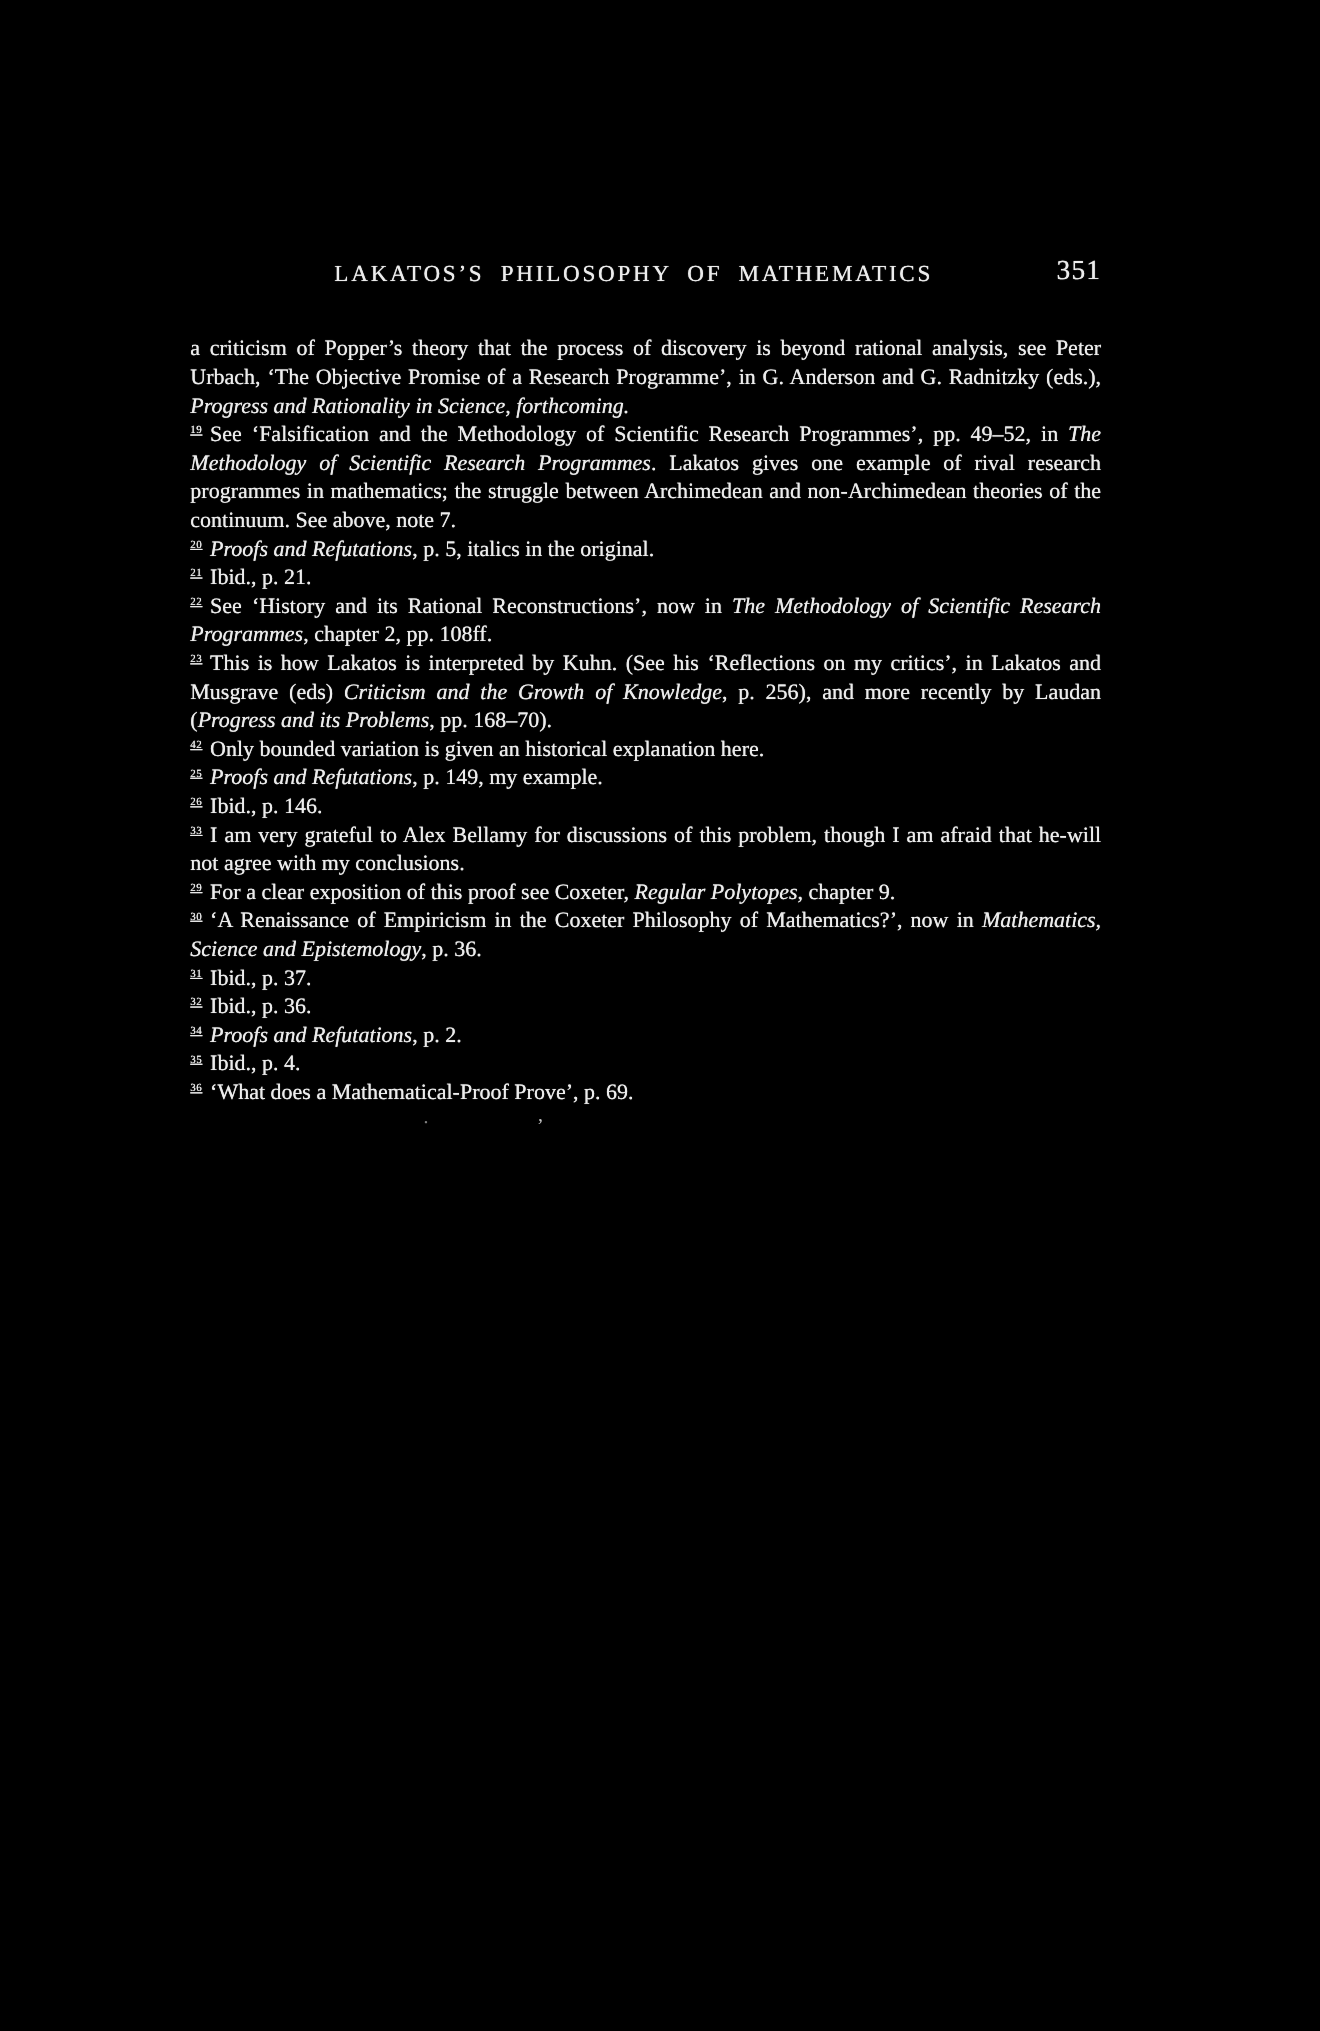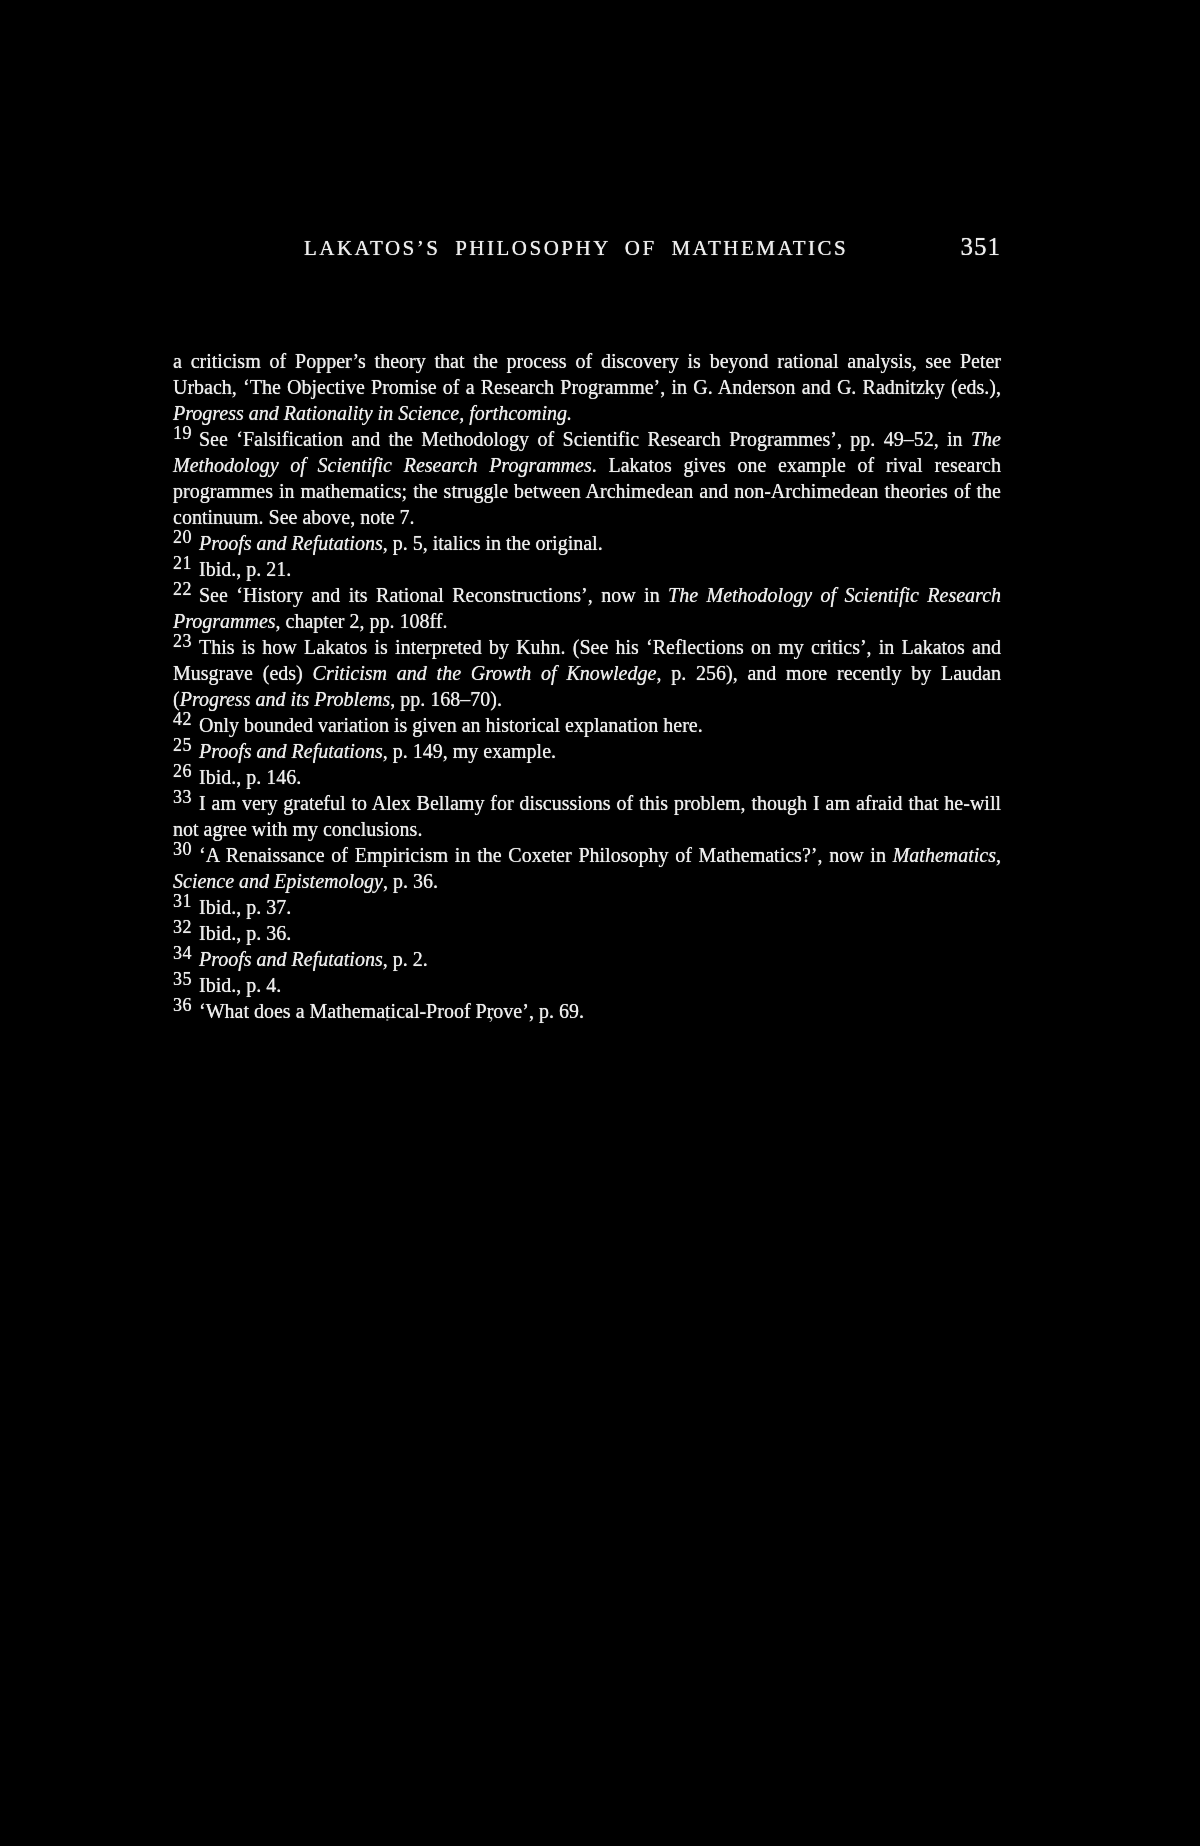--- a/index.html
+++ b/index.html
@@ -51,32 +51,32 @@
   
   .notes {
     position: absolute;
     left: 173px;
     top: 304px;
     width: 828px;
     font-size: 20px;
     line-height: 26px;
     text-align: justify;
     text-shadow: 0 0 0.7px currentColor;
-    margin-top: 44px;
   }
   .note { margin: 0; }
   .note em { font-style: italic; }
   .fn-num {
-    font-size: 18px;
+    font-size: 10px;
     line-height: 0;
     vertical-align: baseline;
     position: relative;
     top: -7px;
     margin-right: 7px;
     letter-spacing: 0.5px;
+    text-decoration: underline;
   }
   
   .artifact {
     position: absolute;
     color: var(--text);
     font-size: 18px;
     line-height: 1;
     opacity: 0.85;
   }
   .artifact-dot   { left: 385px; top: 1006px; opacity: 0.55; }
@@ -96,20 +96,21 @@
       <p class="note"><span>a criticism of Popper’s theory that the process of discovery is beyond rational analysis, see Peter Urbach, ‘The Objective Promise of a Research Programme’, in G. Anderson and G. Radnitzky (eds.), </span><em>Progress and Rationality in Science, forthcoming.</em></p>
       <p class="note"><sup class="fn-num">19</sup><span>See ‘Falsification and the Methodology of Scientific Research Programmes’, pp. 49–52, in </span><em>The Methodology of Scientific Research Programmes</em><span>. Lakatos gives one example of rival research programmes in mathematics; the struggle between Archimedean and non-Archimedean theories of the continuum. See above, note 7.</span></p>
       <p class="note"><sup class="fn-num">20</sup><em>Proofs and Refutations</em><span>, p. 5, italics in the original.</span></p>
       <p class="note"><sup class="fn-num">21</sup><span>Ibid., p. 21.</span></p>
       <p class="note"><sup class="fn-num">22</sup><span>See ‘History and its Rational Reconstructions’, now in </span><em>The Methodology of Scientific Research Programmes</em><span>, chapter 2, pp. 108ff.</span></p>
       <p class="note"><sup class="fn-num">23</sup><span>This is how Lakatos is interpreted by Kuhn. (See his ‘Reflections on my critics’, in Lakatos and Musgrave (eds) </span><em>Criticism and the Growth of Knowledge</em><span>, p. 256), and more recently by Laudan (</span><em>Progress and its Problems</em><span>, pp. 168–70).</span></p>
       <p class="note"><sup class="fn-num">42</sup><span>Only bounded variation is given an historical explanation here.</span></p>
       <p class="note"><sup class="fn-num">25</sup><em>Proofs and Refutations</em><span>, p. 149, my example.</span></p>
       <p class="note"><sup class="fn-num">26</sup><span>Ibid., p. 146.</span></p>
       <p class="note"><sup class="fn-num">33</sup><span>I am very grateful to Alex Bellamy for discussions of this problem, though I am afraid that he-will not agree with my conclusions.</span></p>
+      <p class="note"><sup class="fn-num">29</sup><span>For a clear exposition of this proof see Coxeter, </span><em>Regular Polytopes</em><span>, chapter 9.</span></p>
       <p class="note"><sup class="fn-num">30</sup><span>‘A Renaissance of Empiricism in the Coxeter Philosophy of Mathematics?’, now in </span><em>Mathematics, Science and Epistemology</em><span>, p. 36.</span></p>
       <p class="note"><sup class="fn-num">31</sup><span>Ibid., p. 37.</span></p>
       <p class="note"><sup class="fn-num">32</sup><span>Ibid., p. 36.</span></p>
       <p class="note"><sup class="fn-num">34</sup><em>Proofs and Refutations</em><span>, p. 2.</span></p>
       <p class="note"><sup class="fn-num">35</sup><span>Ibid., p. 4.</span></p>
       <p class="note"><sup class="fn-num">36</sup><span>‘What does a Mathematical-Proof Prove’, p. 69.</span></p>
     </main>
 
   <span class="artifact artifact-dot">.</span>
   <span class="artifact artifact-comma">,</span>

